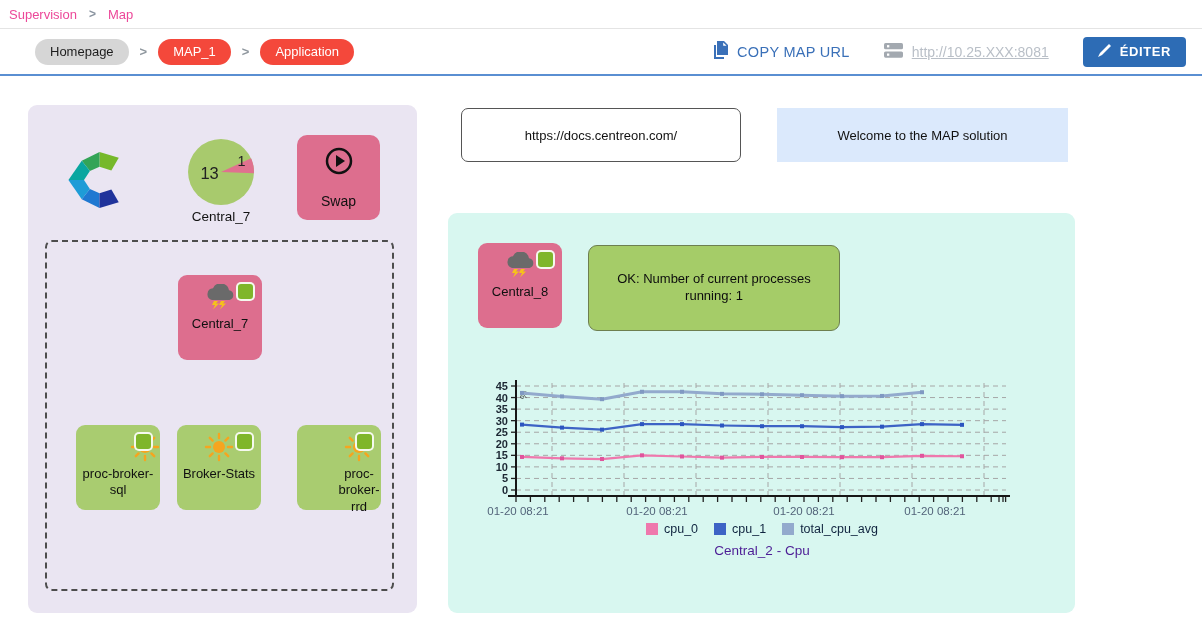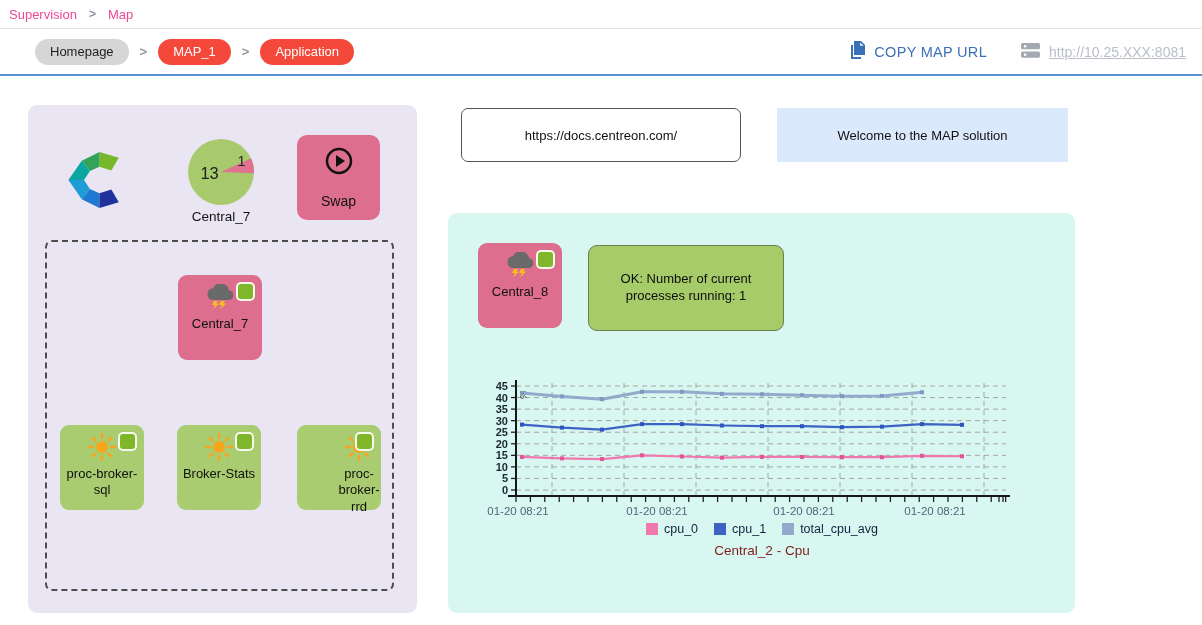--- a/index.html
+++ b/index.html
@@ -41,35 +41,35 @@
   .node .icon-slot { margin-top:7px; height:30px; display:flex; align-items:center; justify-content:center; }
   .node .nlabel { margin-top:4px; font-size:13px; color:#101010; text-align:center; line-height:1.25; padding:0 4px; }
   .node.pink { background:#dd6e8e; }
   .node.green { background:#a9cc70; }
 
   .swap-box { position:absolute; left:269px; top:30px; width:83px; height:85px; background:#dd6e8e; border-radius:10px; display:flex; flex-direction:column; align-items:center; cursor:pointer; }
   .swap-box .slabel { margin-top:12px; font-size:14px; color:#101010; }
 
   .dashed-group { position:absolute; left:17px; top:135px; width:349px; height:351px; border:2px dashed #4d4d4d; border-radius:7px; }
 
-  .ok-box { position:absolute; left:140px; top:32px; width:196px; height:86px; background:#a5cc68; border:1.6px solid #6d7f50; border-radius:9px; display:flex; align-items:center; justify-content:center; text-align:center; font-size:13px; color:#0d0d0d; padding:0 22px; line-height:1.3; }
+  .ok-box { position:absolute; left:140px; top:32px; width:252px; height:86px; background:#a5cc68; border:1.6px solid #6d7f50; border-radius:9px; display:flex; align-items:center; justify-content:center; text-align:center; font-size:13px; color:#0d0d0d; padding:0 22px; line-height:1.3; }
 
   
   .chart-wrap { position:absolute; left:34px; top:168px; width:560px; }
   .chart-wrap svg { overflow:visible; display:block; }
   .grid { stroke:#a6a6a6; stroke-dasharray:5 4; stroke-width:1; }
   .tick { stroke:#222; stroke-width:1.3; }
   .axis { stroke:#161616; stroke-width:2; }
   .ylab { font:600 11px "Liberation Sans", sans-serif; fill:#1c2733; }
   .xlab { font:11.5px "Liberation Sans", sans-serif; fill:#53647a; }
   .pct { font:9.5px "Liberation Sans", sans-serif; fill:#333; }
   .legend { display:flex; justify-content:center; align-items:center; gap:16px; margin-top:3px; }
   .legend-item { display:flex; align-items:center; gap:6px; font-size:12.5px; color:#10243f; }
   .legend-swatch { width:12px; height:12px; display:inline-block; }
-  .chart-title { text-align:center; margin-top:7px; font-size:13.5px; color:#7f1d1d; }
+  .chart-title { text-align:center; margin-top:7px; font-size:13.5px; color:#4c1d95; }
 </style>
 </head>
 <body>
 
 <div class="topbar">
   <span class="crumb">Supervision</span>
   <span class="sep">&gt;</span>
   <span class="crumb">Map</span>
 </div>
 
@@ -96,20 +96,28 @@
       <span>
         <svg width="19" height="15" viewBox="0 0 19 15">
             <rect x="0" y="0" width="19" height="6.3" rx="1.6" fill="#a3a9b0"></rect>
             <rect x="0" y="8.4" width="19" height="6.3" rx="1.6" fill="#a3a9b0"></rect>
             <rect x="3" y="2.1" width="2.3" height="2.3" fill="#fff"></rect>
             <rect x="3" y="10.5" width="2.3" height="2.3" fill="#fff"></rect>
           </svg>
       </span>
       <span>http://10.25.XXX:8081</span>
     </div>
+    <button class="edit-btn">
+      <span>
+        <svg width="13" height="13" viewBox="0 0 13 13">
+            <polygon points="0,13 2,9 11,0 13,2 4,11" fill="#fff"></polygon>
+          </svg>
+      </span>
+      <span>ÉDITER</span>
+    </button>
   </div>
 </div>
 
 <div class="left-panel">
 
   <div class="logo">
     <svg width="74" height="74" viewBox="0 0 100 100">
       <polygon points="74,20 48,12 48,32 64,37" fill="#76b82a"></polygon>
       <polygon points="48,12 24,24 35,38 48,32" fill="#33a457"></polygon>
       <polygon points="24,24 6,50 27,50 35,38" fill="#0aa6a0"></polygon>
@@ -146,21 +154,21 @@
     <span class="icon-slot">
       <svg width="32" height="26" viewBox="0 0 32 26">
         <path d="M8 16 a6 6 0 0 1 1 -11.8 A8.5 8.5 0 0 1 25 6.2 a5 5 0 0 1 0.5 9.8 Z" fill="#6a6a6a"></path>
         <polygon points="10,17 14,17 12,19.5 15,19.5 9,25.5 11,21 8,21" fill="#f6c21a"></polygon>
         <polygon points="17,17 21,17 19,19.5 22,19.5 16,25.5 18,21 15,21" fill="#f6c21a"></polygon>
       </svg>
     </span>
     <div class="nlabel">Central_7</div>
   </div>
 
-  <div class="node green" style="left:32px; top:320px;">
+  <div class="node green" style="left:48px; top:320px;align-items:flex-end;">
     <span class="badge"></span>
     <span class="icon-slot">
       <svg width="30" height="30" viewBox="0 0 30 30">
           <g stroke="#f6a51f" stroke-width="2.4" stroke-linecap="round">
             <line x1="15" y1="2" x2="15" y2="6"></line>
             <line x1="15" y1="24" x2="15" y2="28"></line>
             <line x1="2" y1="15" x2="6" y2="15"></line>
             <line x1="24" y1="15" x2="28" y2="15"></line>
             <line x1="5.8" y1="5.8" x2="8.6" y2="8.6"></line>
             <line x1="21.4" y1="21.4" x2="24.2" y2="24.2"></line>

